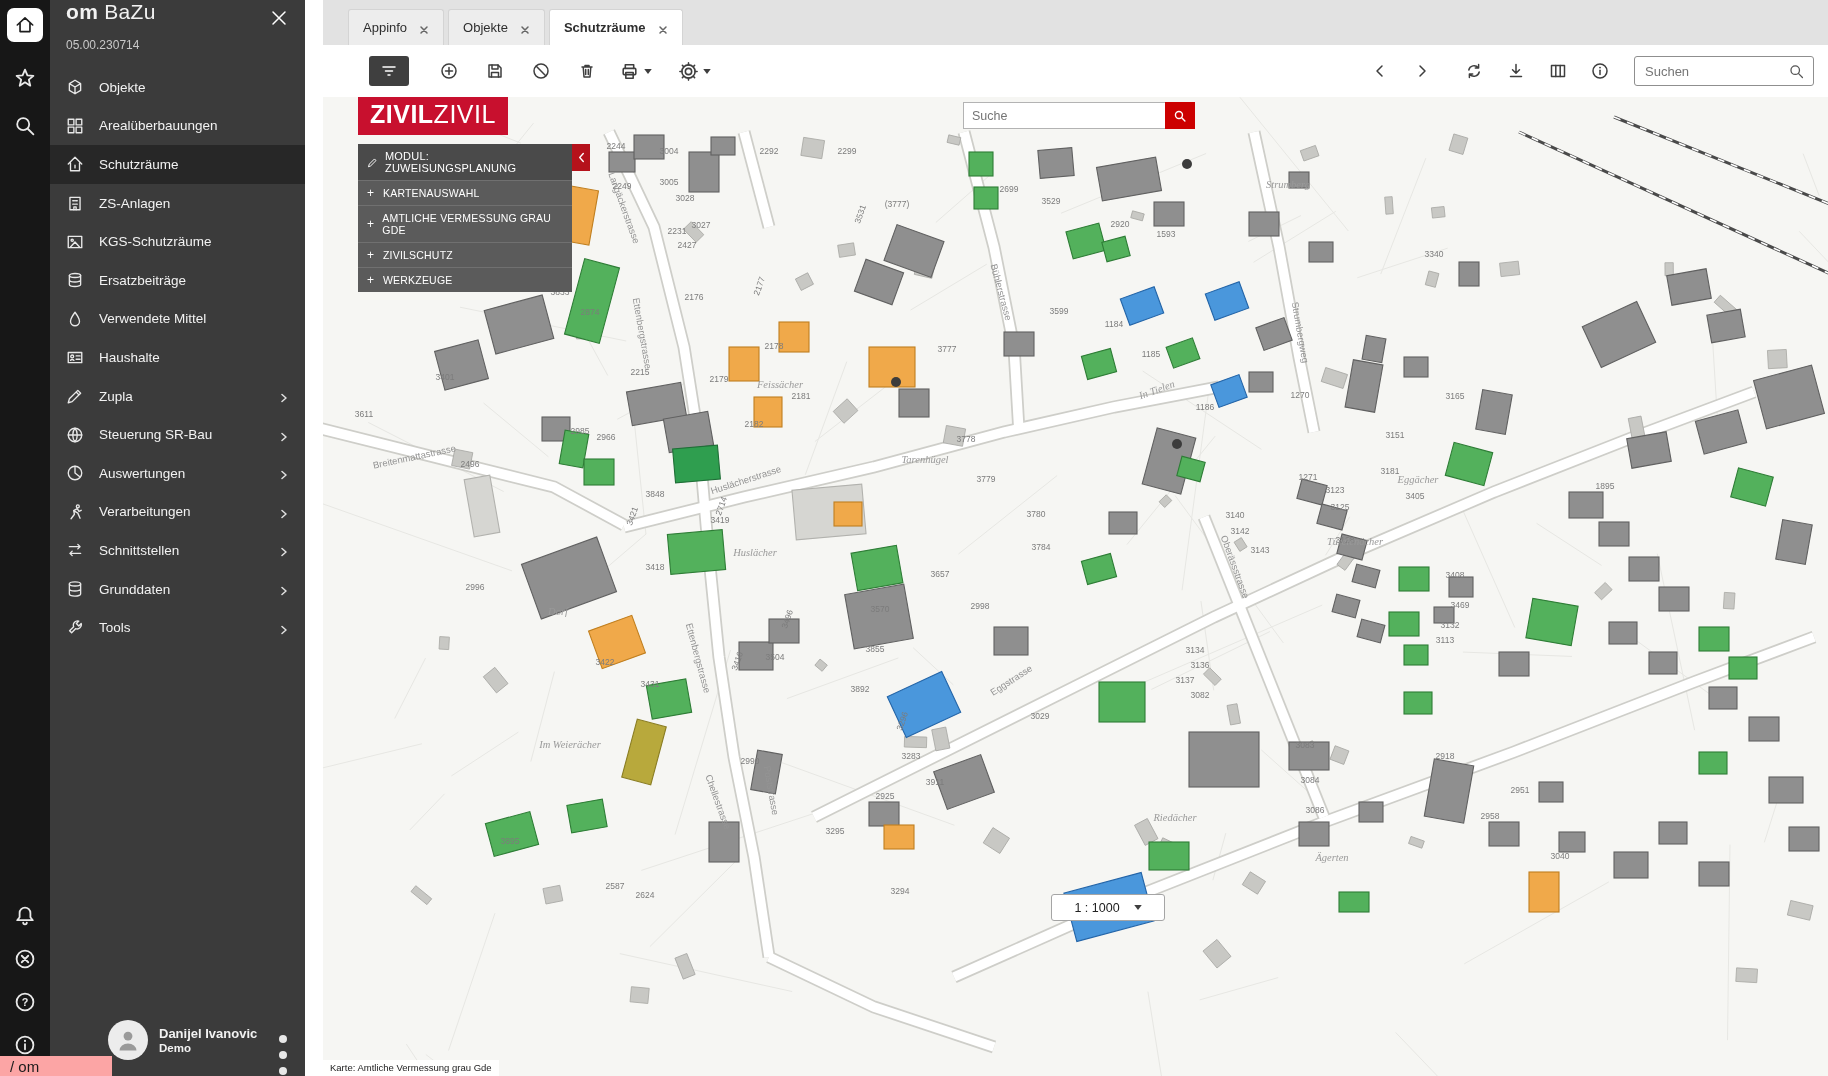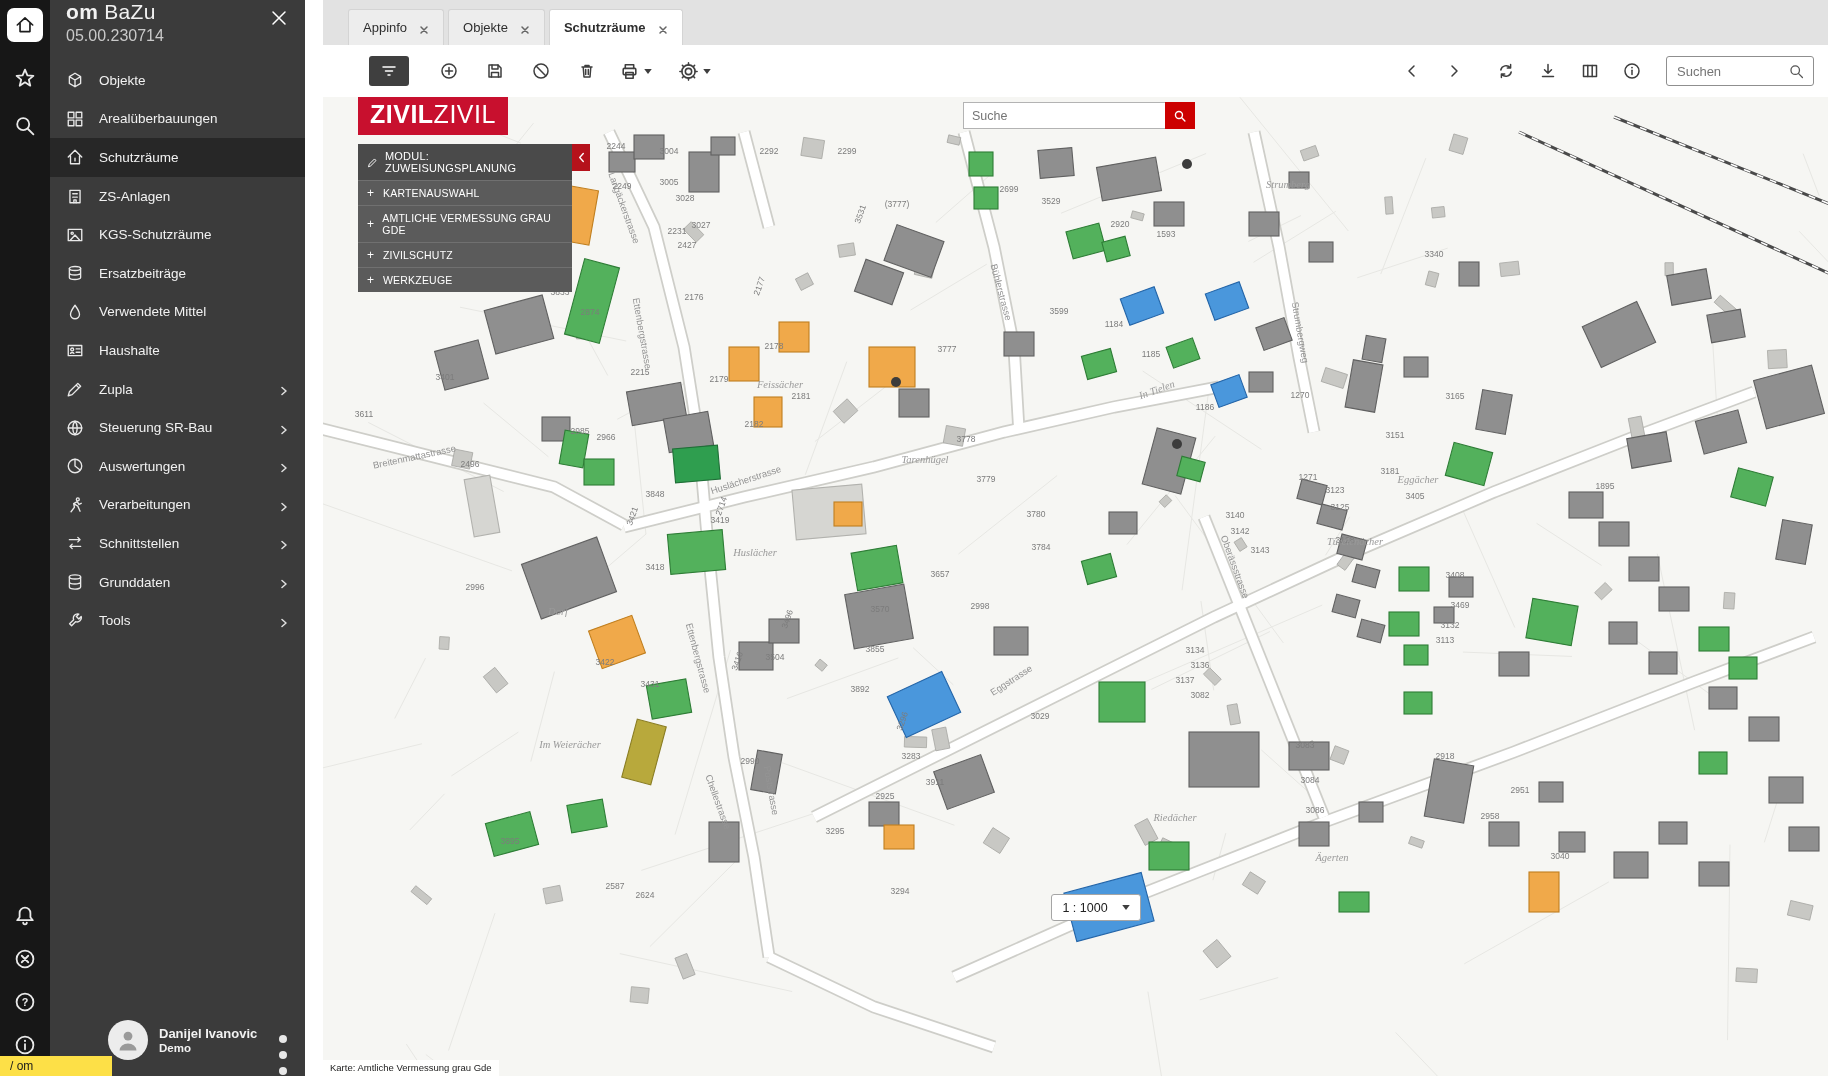--- a/index.html
+++ b/index.html
@@ -16,21 +16,21 @@
   .rail-icon.bottom { margin-top:0; margin-bottom:19px; }
   .i { fill:none; stroke:currentColor; stroke-width:1.5; stroke-linecap:round; stroke-linejoin:round; width:100%; height:100%; }
   .f { fill:currentColor; stroke:none; }
 
   
   .sidebar { position:absolute; left:50px; top:0; bottom:0; width:255px; background:#3b3b3b; color:#f2f2f2; display:flex; flex-direction:column; z-index:30; }
   .sidebar-header { padding:0 16px 4px; position:relative; }
   .app-title { font-size:21px; letter-spacing:.3px; }
   .app-title b { font-weight:bold; }
   .close-x { position:absolute; right:16px; top:8px; width:20px; height:20px; color:#fff; cursor:pointer; }
-  .version { font-size:16px; color:#c9c9c9; margin-top:3px; }
+  .version { font-size:12px; color:#c9c9c9; margin-top:14px; }
   .nav { margin-top:12px; }
   .nav-item { height:38.6px; display:flex; align-items:center; padding:0 16px; gap:15px; font-size:13.5px; cursor:pointer; }
   .nav-item.active { background:#272727; }
   .nav-icon { width:18px; height:18px; flex:none; opacity:.95; }
   .nav-label { white-space:nowrap; }
   .nav-caret { margin-left:auto; width:10px; height:10px; opacity:.9; }
   .user { margin-top:auto; padding:12px 14px 16px; display:flex; align-items:center; gap:11px;margin-left:44px; }
   .avatar { width:40px; height:40px; border-radius:50%; background:#ececec; color:#9a9a9a; display:flex; align-items:center; justify-content:center; flex:none; }
   .avatar svg { width:26px; height:26px; }
   .user-name { font-size:13px; font-weight:bold; line-height:1.25; }
@@ -47,21 +47,21 @@
   .toolbar { height:52px; background:#fff; display:flex; align-items:center; padding:0 14px 0 46px; flex:none; }
   .tb-btn { width:28px; height:28px; display:flex; align-items:center; justify-content:center; color:#3e3e3e; cursor:pointer; margin-right:18px; }
   .tb-btn svg { width:20px; height:20px; }
   .tb-btn.dark { background:#3f3f3f; color:#fff; width:40px; height:30px; border-radius:3px; margin-right:26px; }
   .tb-drop { display:flex; align-items:center; gap:4px; cursor:pointer; color:#3e3e3e; margin-right:26px; }
   .tb-drop svg.g { width:21px; height:21px; }
   .caret { width:8px; height:5px; }
   .caret path { fill:#3e3e3e; }
   .tb-right { margin-left:auto; display:flex; align-items:center; }
   .tb-right .tb-btn { margin-right:14px; }
-  .search-box { width:148px; height:30px; border:1px solid #8f8f8f; border-radius:3px; display:flex; align-items:center; padding:0 8px; margin-left:6px; }
+  .search-box { width:180px; height:30px; border:1px solid #8f8f8f; border-radius:3px; display:flex; align-items:center; padding:0 8px; margin-left:6px; }
   .search-box input { border:none; outline:none; flex:1; font-size:13px; font-family:inherit; color:#333; min-width:0; }
   .search-box .mag { width:17px; height:17px; color:#555; flex:none; cursor:pointer; }
 
   
   .map-wrap { flex:1; position:relative; background:#f6f6f3; overflow:hidden; }
   #mapsvg { position:absolute; inset:0; width:100%; height:100%; }
   .lp { font:8.5px "Liberation Sans",sans-serif; fill:#7c7c7c; text-anchor:middle; }
   .ls { font:9.5px "Liberation Sans",sans-serif; fill:#949494; text-anchor:middle; }
   .la { font:italic 10.5px "Liberation Serif",serif; fill:#9a9a9a; text-anchor:middle; }
 
@@ -73,24 +73,24 @@
   .panel-row { background:#5b5b5b; border-top:1px solid #707070; padding:6px 9px; display:flex; gap:7px; align-items:center; font-size:10.5px; letter-spacing:.2px; cursor:pointer; }
   .plus { font-size:12px; line-height:1; width:9px; }
   .collapse-btn { position:absolute; left:249px; top:47px; width:18px; height:27px; background:#b5121b; color:#fff; display:flex; align-items:center; justify-content:center; z-index:12; cursor:pointer; }
   .collapse-btn svg { width:9px; height:11px; }
 
   .map-search { position:absolute; left:640px; top:5px; display:flex; z-index:12; }
   .map-search input { width:202px; height:27px; border:1px solid #b3b3b3; border-right:none; padding:0 8px; font-size:12.5px; font-family:inherit; outline:none; background:#fff; color:#444; }
   .map-search button { width:30px; height:27px; background:#cc0000; border:none; color:#fff; display:flex; align-items:center; justify-content:center; cursor:pointer; }
   .map-search button svg { width:14px; height:14px; }
 
-  .scale-ctl { position:absolute; left:728px; top:797px; width:90px; height:27px; background:#fff; border:1px solid #a5a5a5; border-radius:3px; display:flex; align-items:center; justify-content:center; gap:14px; font-size:12.5px; color:#222; z-index:12; cursor:pointer; }
+  .scale-ctl { position:absolute; left:728px; top:797px; width:114px; height:27px; background:#fff; border:1px solid #a5a5a5; border-radius:3px; display:flex; align-items:center; justify-content:center; gap:14px; font-size:12.5px; color:#222; z-index:12; cursor:pointer; }
   .attribution { position:absolute; left:0; bottom:0; background:rgba(255,255,255,.92); font-size:9.5px; color:#222; padding:2px 7px 3px; z-index:12; }
 
-  .status-yellow { position:absolute; left:0; bottom:0; width:112px; height:20px; background:#fde047; color:#1b1b1b; font-size:12px; display:flex; align-items:center; padding-left:10px; z-index:60; }
+  .status-yellow { position:absolute; left:0; bottom:0; width:112px; height:20px; background:#fca5a5; color:#1b1b1b; font-size:15px; display:flex; align-items:center; padding-left:10px; z-index:60; }
 </style>
 </head>
 <body>
 
 <div class="app">
 
   <div class="icon-rail">
     <div class="rail-home">
       <svg viewBox="0 0 20 20" class="i">
           <path d="M3 10 L10 3.5 L17 10 M5.5 8.5 V16 H14.5 V8.5"></path>

